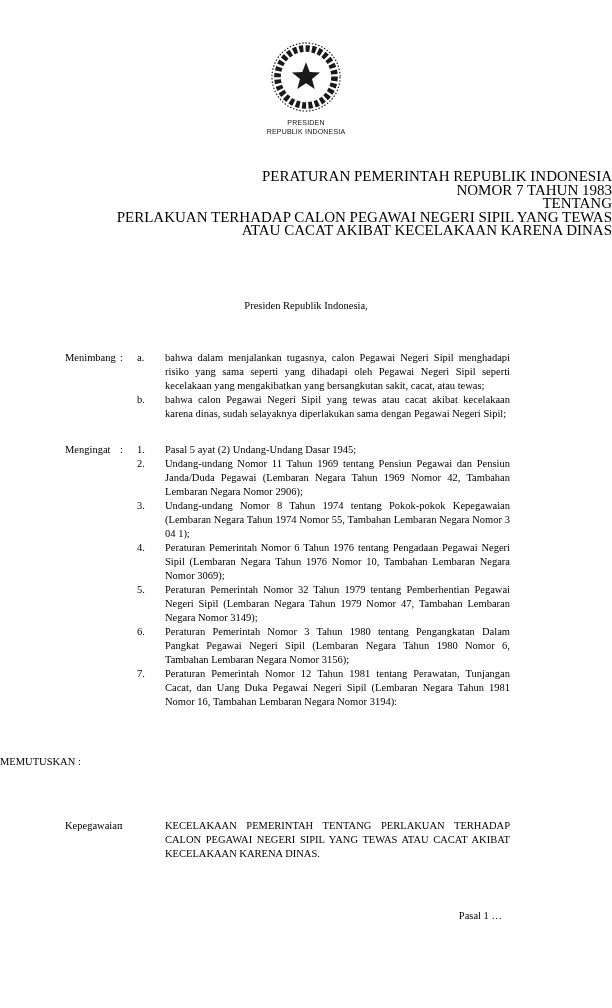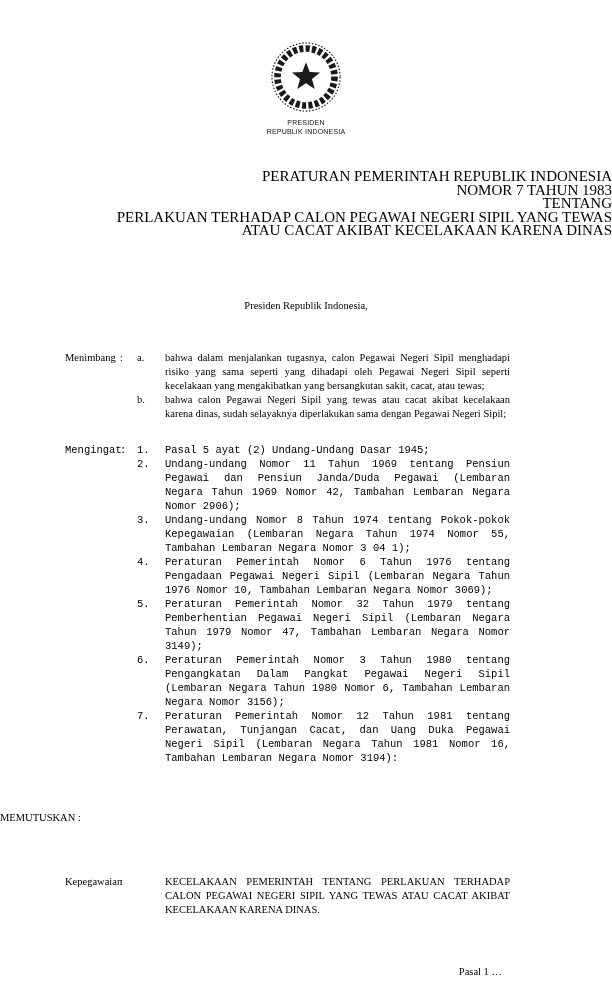--- a/index.html
+++ b/index.html
@@ -18,21 +18,21 @@
   }
   
   .title-block {
     margin-top:34px; text-align:right;
     font-size:15px; line-height:13.5px;
   }
   .salutation { margin-top:61px; text-align:center; }
   
   .section { display:flex; margin-left:65px; width:445px; align-items:flex-start; }
   .sec-menimbang { margin-top:38px; }
-  .sec-mengingat { margin-top:22px;font-family:Liberation Mono, monospace; }
+  .sec-mengingat { margin-top:22px; }
   .sec-menetapkan { margin-top:50px; }
   .sec-label { width:55px; flex:0 0 55px; }
   .sec-colon { width:17px; flex:0 0 17px; }
   .sec-body { flex:1 1 auto; }
   .item { display:flex; align-items:flex-start; }
   .item-marker { width:28px; flex:0 0 28px; }
   .item-text { width:345px; text-align:justify; }
   .menetapkan-text { margin-left:28px; width:345px; text-align:justify; }
   .memutuskan { margin-top:46px; text-align:left; }
   .footer { margin-top:48px; text-align:right; padding-right:110px; }

